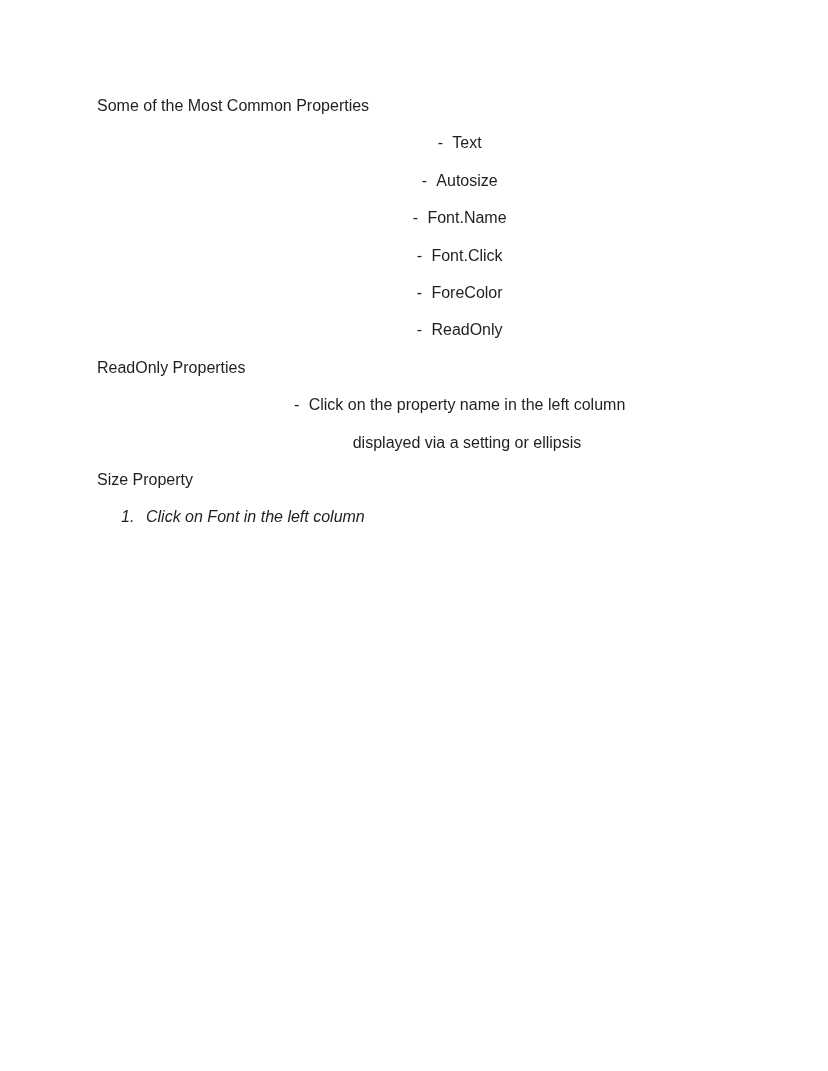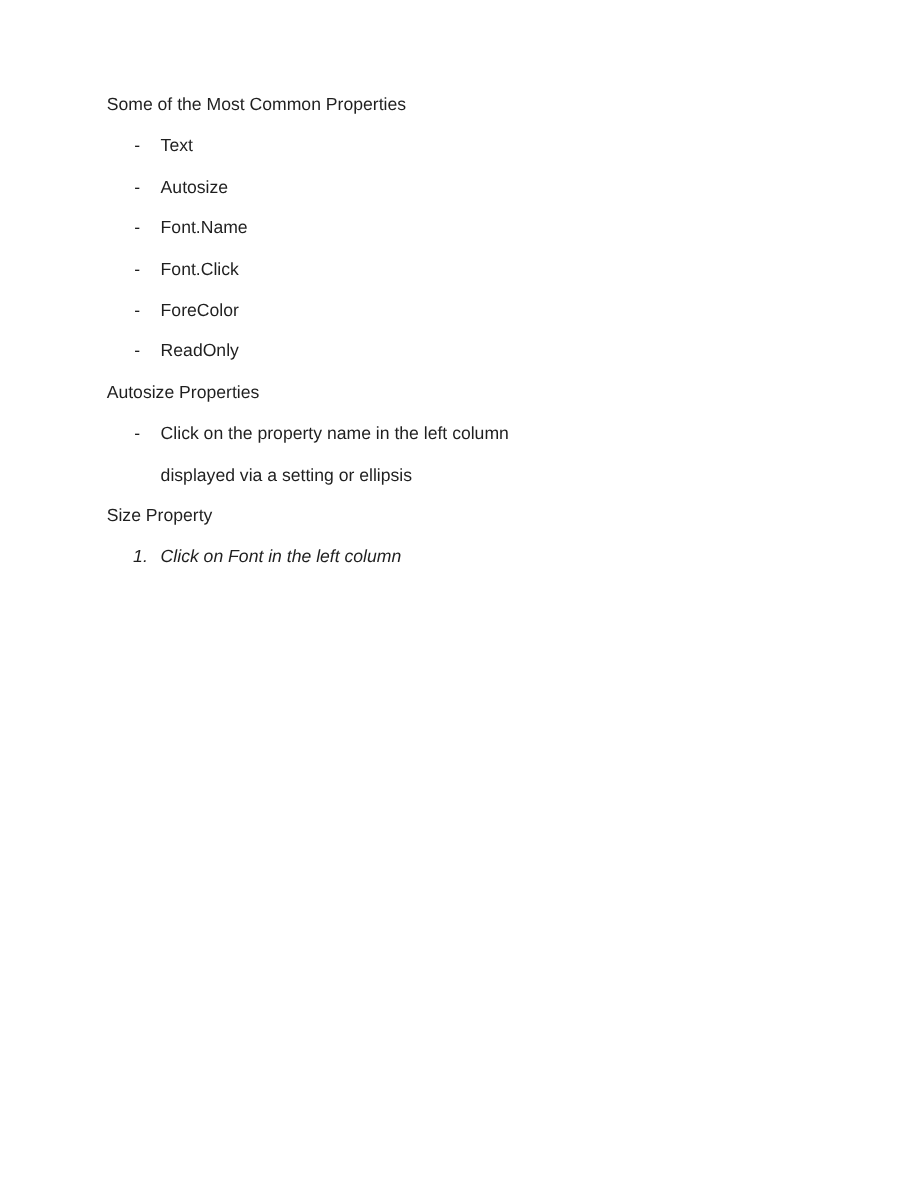--- a/index.html
+++ b/index.html
@@ -12,32 +12,32 @@
     width: 828px;
     height: 1071px;
     background: #ffffff;
     overflow: hidden;
     font-family: "Liberation Sans", "DejaVu Sans", sans-serif;
     font-size: 16px;
     color: #1f1f1f;
   }
   .content {
     position: absolute;
-    top: 77px;
+    top: 87px;
     left: 97px;
     right: 40px;
   }
   .heading,
   .li,
   .num-li {
     height: 37.4px;
     line-height: 37.4px;
     white-space: nowrap;
   }
-  .li { padding-left: 25px; }
+  .li { padding-left: 25px; text-align: center; }
   .bullet {
     display: inline-block;
     width: 24px;
   }
   .num-li { padding-left: 24px; font-style: italic; }
   .num {
     display: inline-block;
     width: 25px;
   }
 </style>
@@ -63,21 +63,21 @@
         <span class="bullet">-</span><span>Font.Click</span>
       </div>
       <div class="li">
         <span class="bullet">-</span><span>ForeColor</span>
       </div>
       <div class="li">
         <span class="bullet">-</span><span>ReadOnly</span>
       </div>
     </div>
 
-    <div class="heading">Autosize Properties</div>
+    <div class="heading">ReadOnly Properties</div>
 
     <div>
       <div class="li">
         <span class="bullet">-</span><span>Click on the property name in the left column</span>
       </div>
       <div class="li">
         <span class="bullet"></span><span>displayed via a setting or ellipsis</span>
       </div>
     </div>
 

